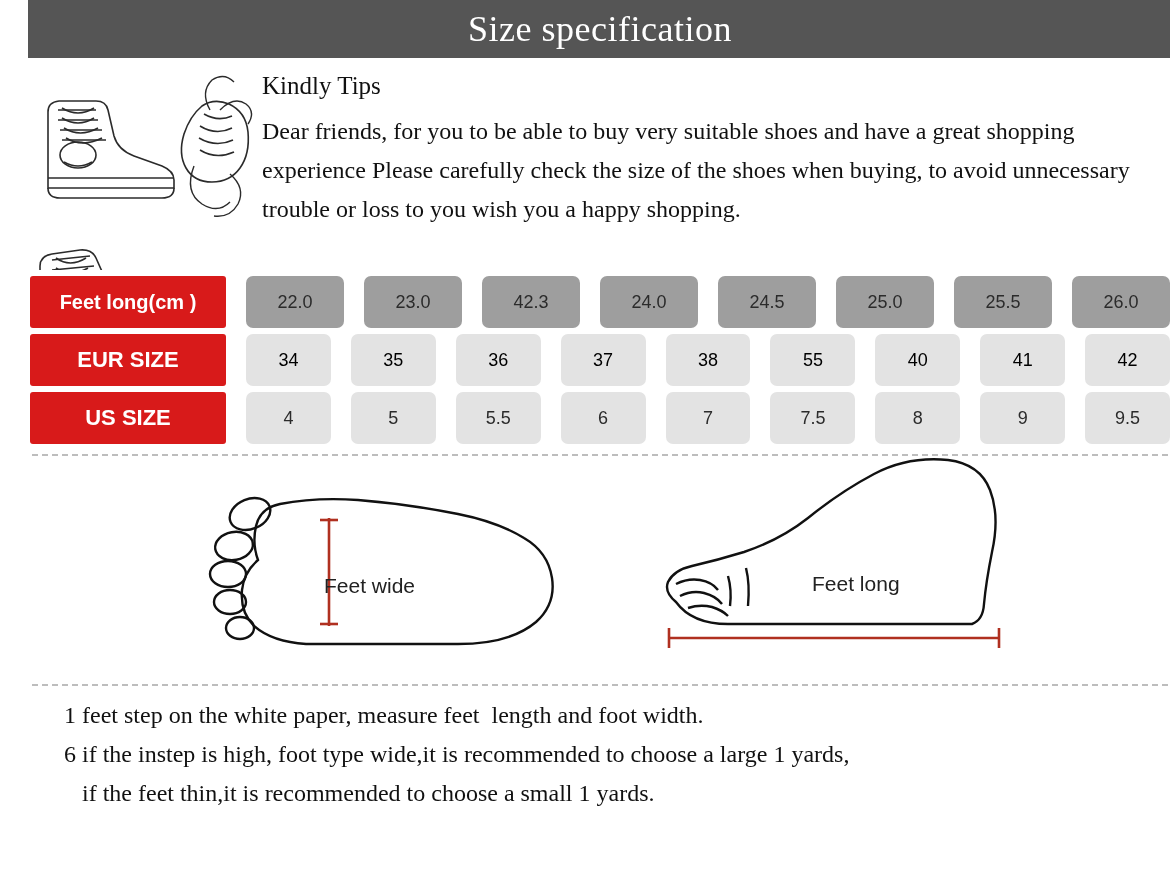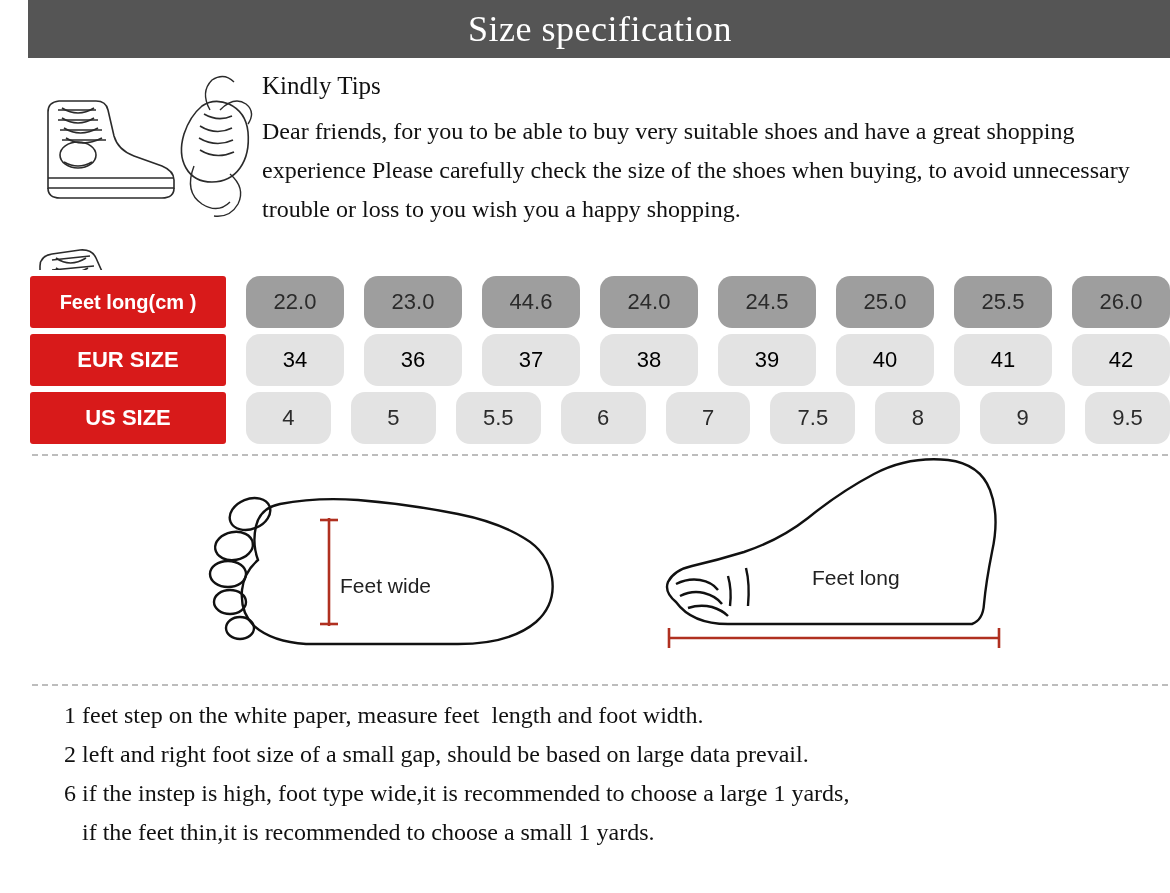--- a/index.html
+++ b/index.html
@@ -93,23 +93,23 @@
   }
   .rowlabel.small {
     font-size: 20px;
   }
   .cell {
     flex: 1 1 0;
     display: flex;
     align-items: center;
     justify-content: center;
     font-family: "Liberation Sans", sans-serif;
-    font-size: 22px;
+    font-size: 18px;
     color: #333333;
-    border-radius: 14px;
+    border-radius: 7px;
   }
   .row-feet .cell { background: #9e9e9e; color: #2b2b2b; }
   .row-eur .cell  { background: #e3e3e3; color: #000000; }
   .row-us .cell   { background: #e3e3e3; color: #2b2b2b; }
 
   
   .dash {
     border-top: 2px dashed #bdbdbd;
     margin: 10px 4px 0 4px;
   }
@@ -183,35 +183,36 @@
       <div class="tips-body">Dear friends, for you to be able to buy very suitable shoes and have a great shopping experience Please carefully check the size of the shoes when buying, to avoid unnecessary trouble or loss to you wish  you a happy shopping.</div>
     </div>
   </div>
 
   <div class="table">
 
     <div class="trow row-feet">
       <div class="rowlabel small">Feet long(cm )</div>
       <div class="cell">22.0</div>
       <div class="cell">23.0</div>
-      <div class="cell">44.6</div>
+      <div class="cell">42.3</div>
       <div class="cell">24.0</div>
       <div class="cell">24.5</div>
       <div class="cell">25.0</div>
       <div class="cell">25.5</div>
       <div class="cell">26.0</div>
     </div>
 
     <div class="trow row-eur">
       <div class="rowlabel">EUR SIZE</div>
       <div class="cell">34</div>
+      <div class="cell">35</div>
       <div class="cell">36</div>
       <div class="cell">37</div>
       <div class="cell">38</div>
-      <div class="cell">39</div>
+      <div class="cell">55</div>
       <div class="cell">40</div>
       <div class="cell">41</div>
       <div class="cell">42</div>
     </div>
 
     <div class="trow row-us">
       <div class="rowlabel">US SIZE</div>
       <div class="cell">4</div>
       <div class="cell">5</div>
       <div class="cell">5.5</div>
@@ -253,26 +254,25 @@
         <path d="M700 120 Q704 134 702 150"></path>
         <path d="M718 112 Q722 128 720 150"></path>
       </g>
 
       <g stroke="#b03020" stroke-width="2.6">
         <line x1="640" y1="182" x2="972" y2="182"></line>
         <line x1="641" y1="172" x2="641" y2="192"></line>
         <line x1="971" y1="172" x2="971" y2="192"></line>
       </g>
     </svg>
-    <div class="diag-label" id="lbl-wide" style="left:312px; top:118px;">Feet wide</div>
-    <div class="diag-label" id="lbl-long" style="left:784px; top:110px;">Feet long</div>
+    <div class="diag-label" id="lbl-wide" style="left:296px; top:118px;">Feet wide</div>
+    <div class="diag-label" id="lbl-long" style="left:784px; top:116px;">Feet long</div>
   </div>
 
   <div class="dash"></div>
 
   <div class="notes">
     <div class="note-line">1 feet step on the white paper, measure feet  length and foot width.</div>
-    <div class="note-line">2 left and right foot size of a small gap, should be based on large data prevail.</div>
     <div class="note-line">6 if the instep is high, foot type wide,it is recommended to choose a large 1 yards,</div>
     <div class="note-line">   if the feet thin,it is recommended to choose a small 1 yards.</div>
   </div>
 
 </div>
 
 </body></html>

